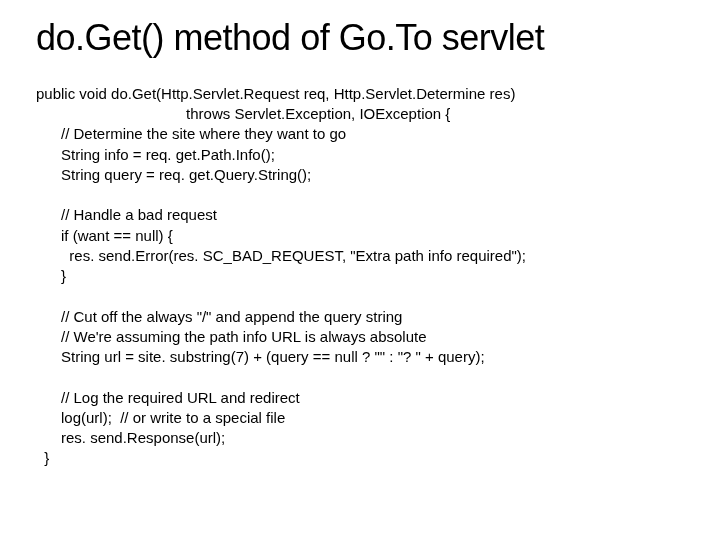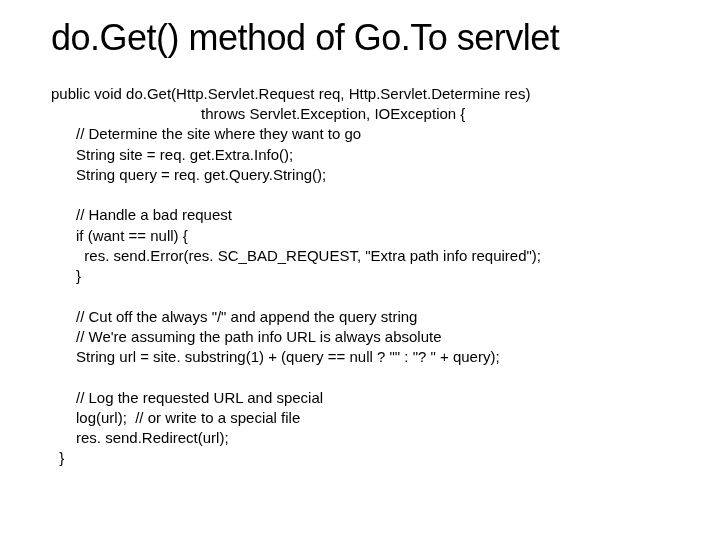--- a/index.html
+++ b/index.html
@@ -8,21 +8,21 @@
     width: 720px;
     height: 540px;
     background: #ffffff;
     font-family: Arial, Helvetica, sans-serif;
     color: #000;
   }
   .slide {
     box-sizing: border-box;
     width: 720px;
     height: 540px;
-    padding: 18px 28px 10px 51px;
+    padding: 18px 28px 10px 36px;
   }
   .title {
     font-size: 36px;
     line-height: 1.1;
     margin: 0 0 6px 0;
     letter-spacing: -0.5px;
     font-weight: normal;
   }
   .code-block {
     font-size: 15px;
@@ -33,30 +33,30 @@
 </style>
 </head>
 <body>
 
 <div class="slide">
   <h1 class="title">do.Get() method of Go.To servlet</h1>
   <div class="code-block">
 <span>public void do.Get(Http.Servlet.Request req, Http.Servlet.Determine res)</span>
 <span>                                    throws Servlet.Exception, IOException {</span>
 <span>      // Determine the site where they want to go</span>
-<span>      String site = req. get.Extra.Info();</span>
+<span>      String info = req. get.Path.Info();</span>
 <span>      String query = req. get.Query.String();</span>
 <span></span>
 <span>      // Handle a bad request</span>
 <span>      if (want == null) {</span>
 <span>        res. send.Error(res. SC_BAD_REQUEST, "Extra path info required");</span>
 <span>      }</span>
 <span></span>
 <span>      // Cut off the always "/" and append the query string</span>
 <span>      // We're assuming the path info URL is always absolute</span>
-<span>      String url = site. substring(1) + (query == null ? "" : "? " + query);</span>
+<span>      String url = site. substring(7) + (query == null ? "" : "? " + query);</span>
 <span></span>
-<span>      // Log the requested URL and special</span>
+<span>      // Log the required URL and redirect</span>
 <span>      log(url);  // or write to a special file</span>
-<span>      res. send.Redirect(url);</span>
+<span>      res. send.Response(url);</span>
 <span>  }</span>
   </div>
 </div>
 
 </body></html>

